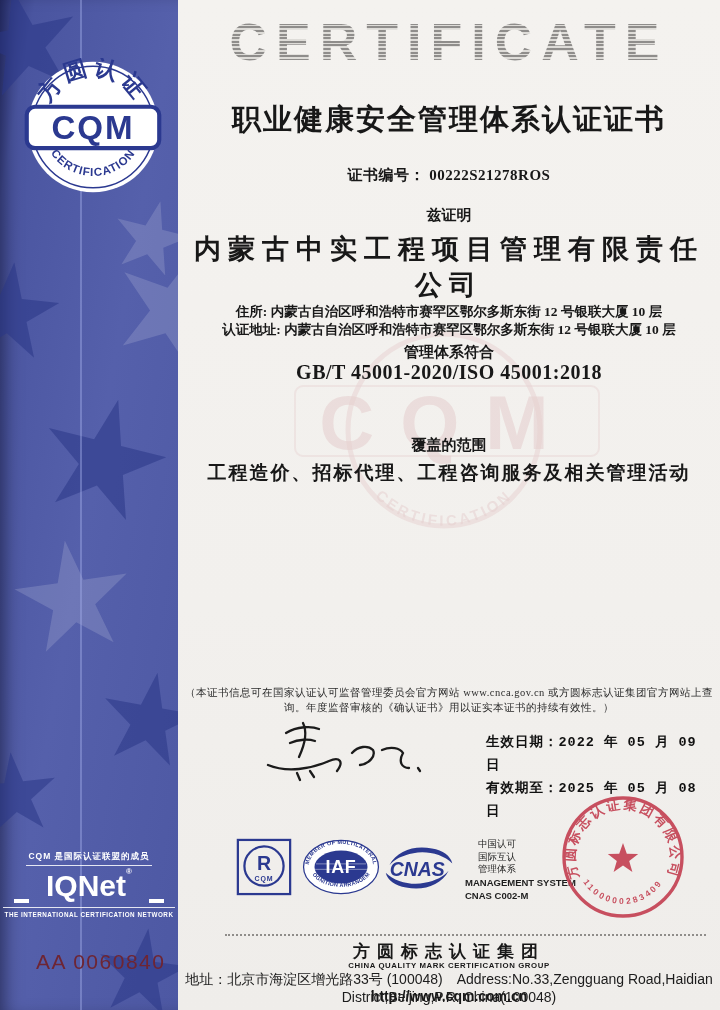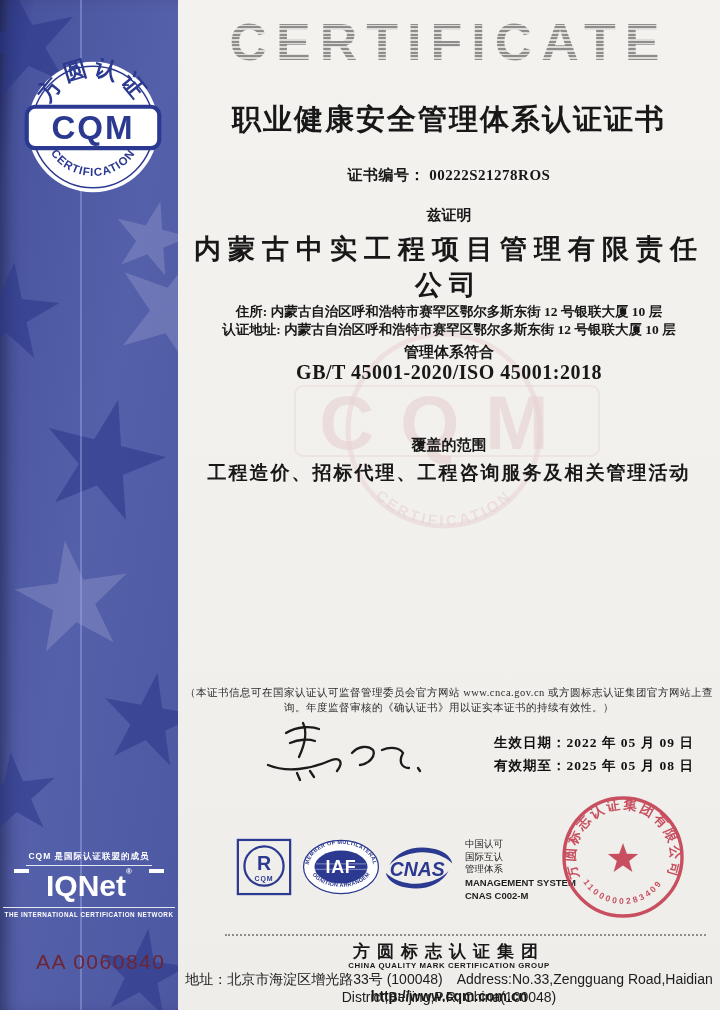--- a/index.html
+++ b/index.html
@@ -13,21 +13,21 @@
                   background:rgba(160,170,230,.45);}
   .star{position:absolute;clip-path:polygon(50% 0%,61% 35%,98% 35%,68% 57%,79% 91%,50% 70%,21% 91%,32% 57%,2% 35%,39% 35%);}
   .star.dark{background:rgba(42,55,135,.55);}
   .star.light{background:rgba(255,255,255,.15);}
   .cqm-logo{position:absolute;left:24px;top:58px;}
   
   .iqnet{position:absolute;left:0;top:845px;width:178px;text-align:center;color:#fff;
          font-family:"Liberation Sans",sans-serif;}
   .iqnet .member{display:inline-block;font-size:8.5px;letter-spacing:1px;font-weight:700;
                  border-bottom:1px solid rgba(255,255,255,.85);padding:0 2px 2px;}
-  .iqnet .word-row{display:flex;align-items:flex-start;justify-content:center;gap:17px;margin-top:3px;}
+  .iqnet .word-row{display:flex;align-items:flex-end;justify-content:center;gap:17px;margin-top:3px;}
   .iqnet .dash{width:15px;height:4px;background:#fff;}
   .iqnet .word{font-size:30px;font-weight:700;letter-spacing:0px;position:relative;}
   .iqnet .reg{font-size:8px;vertical-align:top;position:relative;top:-2px;}
   .iqnet .network{display:inline-block;font-size:6.3px;letter-spacing:.5px;font-weight:700;
                   border-top:1px solid rgba(255,255,255,.85);padding:3px 2px 0;margin-top:2px;}
   .serial{position:absolute;left:36px;top:950px;font-family:"Liberation Sans",sans-serif;
           font-size:21px;letter-spacing:1.5px;color:#6e2533;font-weight:400;}
   
   .content{position:absolute;left:178px;top:0;width:542px;height:1010px;
            background:linear-gradient(180deg,#f4f2ef 0%,#f2f0ed 60%,#efedea 100%);}
@@ -44,27 +44,27 @@
   .addr1{top:303px;font-size:13.5px;font-weight:700;}
   .addr2{top:321px;font-size:13.5px;font-weight:700;}
   .conform{top:343px;font-size:15px;font-weight:700;}
   .standard{top:361px;font-size:20px;font-weight:700;letter-spacing:.5px;}
   .scope-label{top:436px;font-size:15px;font-weight:700;}
   .scope{top:460px;font-size:19px;font-weight:700;letter-spacing:2px;}
   .note{top:685px;font-size:10.5px;line-height:15px;color:#2a2a2a;letter-spacing:.5px;}
   .sig{position:absolute;left:85px;top:718px;}
   .dates{position:absolute;left:308px;top:731px;font-size:13.5px;font-weight:700;
          line-height:23px;letter-spacing:1px;color:#111;
-         font-family:Liberation Serif, serif;margin-left:8px;}
+         font-family:Liberation Mono, monospace;}
   .watermark{position:absolute;left:114px;top:328px;opacity:.5;pointer-events:none;}
   
   .mark{position:absolute;}
   .scheme{position:absolute;left:287px;top:838px;font-family:"Liberation Sans",sans-serif;
           color:#1e1e1e;text-align:left;}
-  .scheme .cnl{font-size:9.5px;line-height:12.5px;}
+  .scheme .cnl{font-size:9.5px;line-height:12.5px;margin-left:13px;}
   .scheme .enl{font-size:9.5px;line-height:13px;font-weight:700;}
   .seal{position:absolute;left:380px;top:792px;}
   
   .fdiv{position:absolute;left:47px;right:14px;top:934px;border-top:2px dotted #8f8d8a;}
   .forg{top:940px;font-size:17px;font-weight:700;letter-spacing:7px;}
   .foen{top:961px;font-size:7.8px;font-weight:700;letter-spacing:.6px;
         font-family:"Liberation Sans",sans-serif;}
   .faddr{top:971px;font-size:14px;font-family:"Liberation Sans",sans-serif;color:#1c1c1c;}
   .fweb{top:988px;font-size:14px;font-weight:700;font-family:"Liberation Sans",sans-serif;}
 </style>

